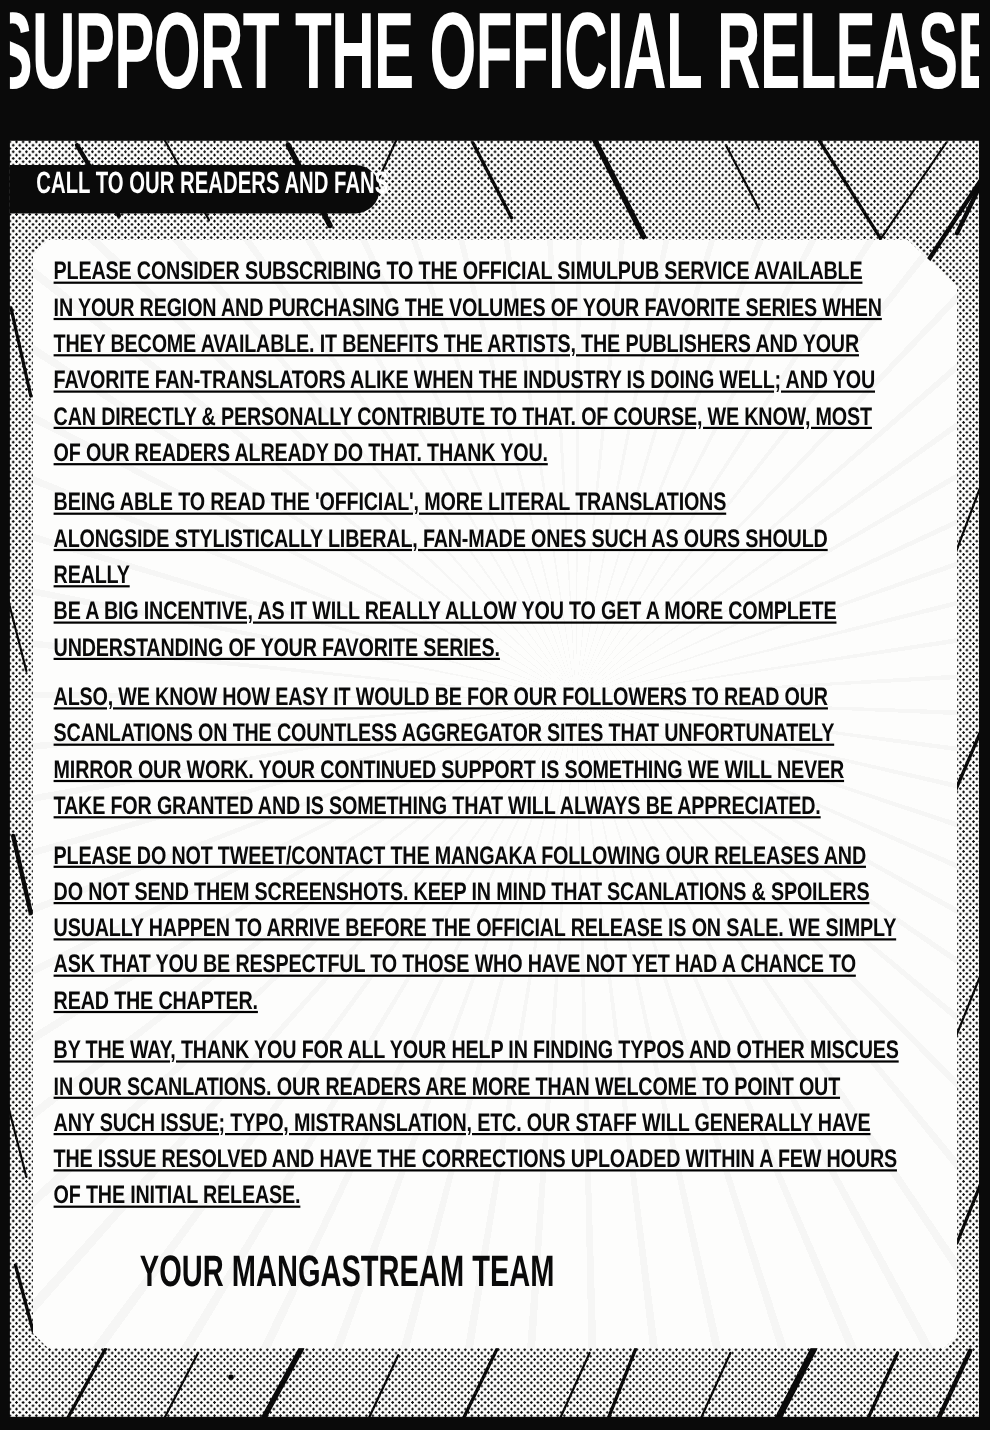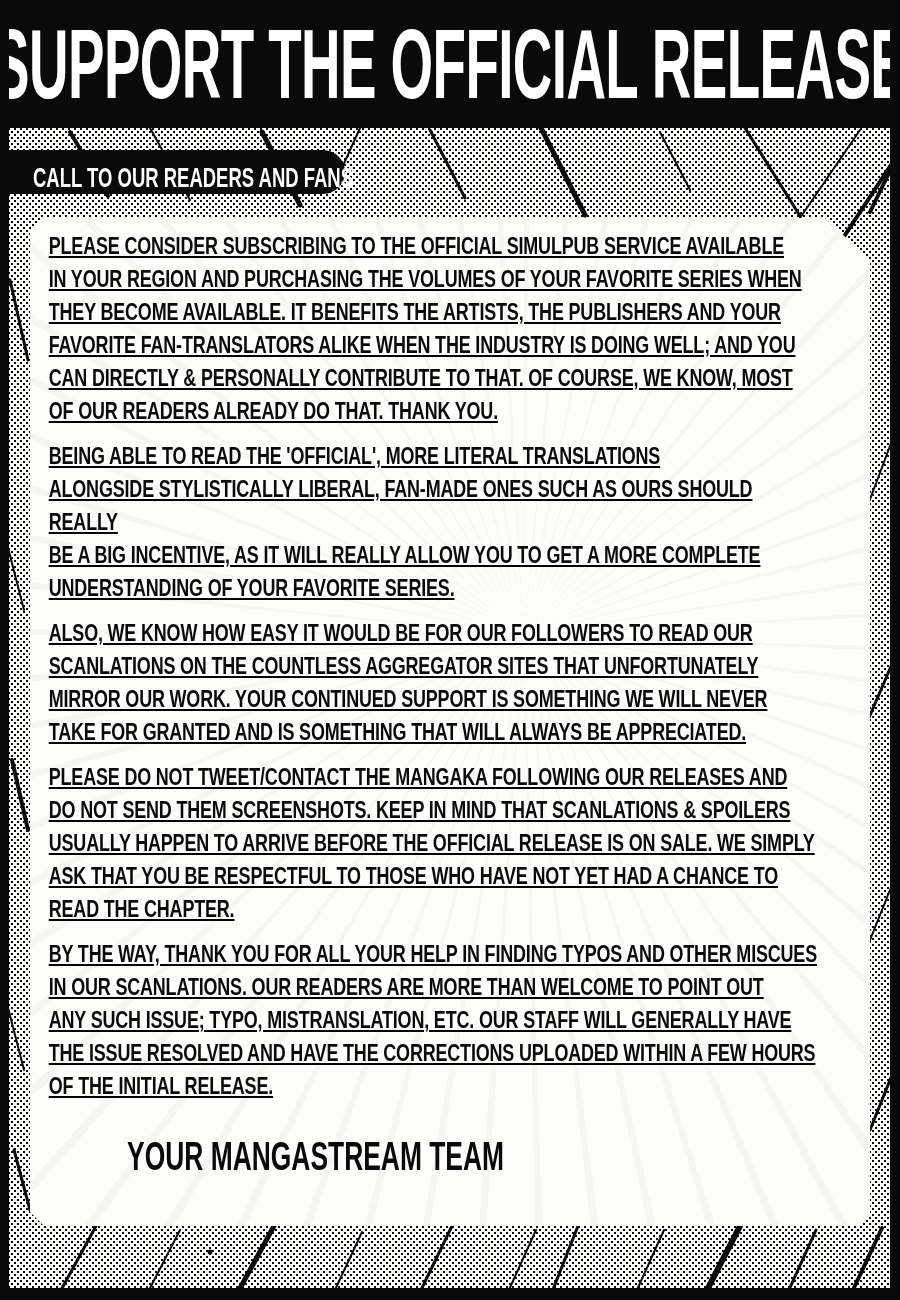--- a/index.html
+++ b/index.html
@@ -33,41 +33,41 @@
   .scratches {
     position: absolute; inset: 0;
     z-index: 1;
     pointer-events: none;
   }
   
   .masthead {
     position: absolute; left: 0; top: 0;
     width: 900px; height: 128px;
     background: var(--ink);
-    display: flex; align-items: center; justify-content: center;
+    display: flex; align-items: flex-start; justify-content: center;
     z-index: 3;
   }
   .masthead .title {
     color: #fff;
     font-weight: 700;
     font-size: 95px;
     line-height: 1;
     white-space: nowrap;
     letter-spacing: -1px;
     display: inline-block;
     transform: scale(0.576, 1.04);
     transform-origin: 50% 50%;
   }
   
   .pill {
     position: absolute; left: 9px; top: 150px;
     width: 336px; height: 44px;
     background: var(--ink);
     border-radius: 0 22px 22px 0;
-    display: flex; align-items: flex-end;
+    display: flex; align-items: flex-start;
     z-index: 3;
   }
   .pill .pill-label {
     color: #fff;
     font-weight: 700;
     font-size: 28px;
     white-space: nowrap;
     display: inline-block;
     margin-left: 24px;
     transform: scaleX(0.66);

